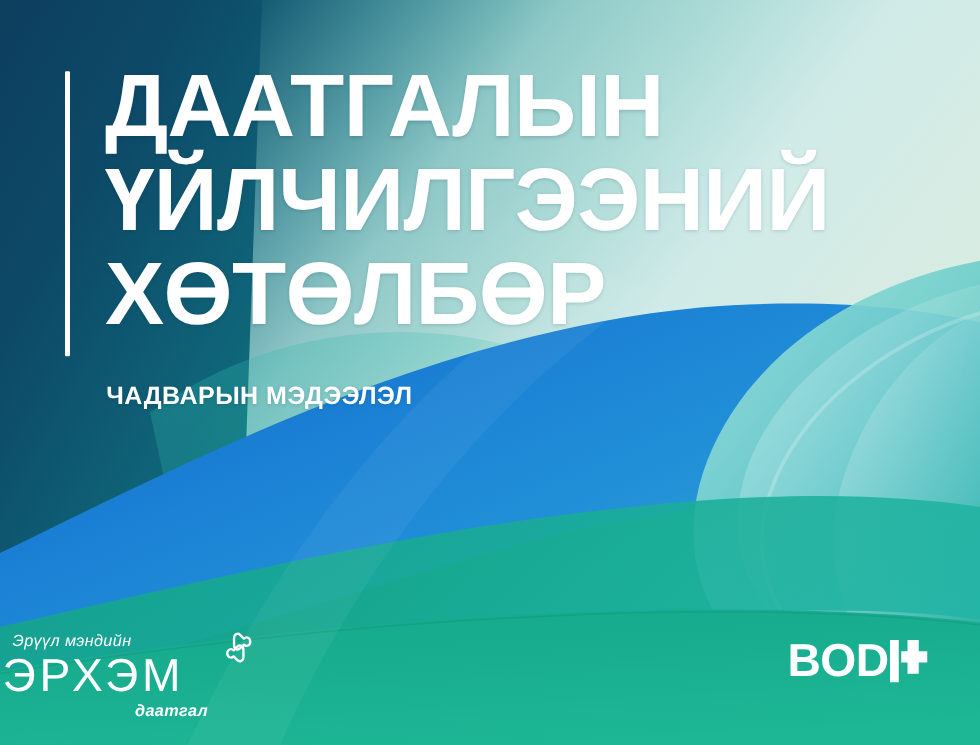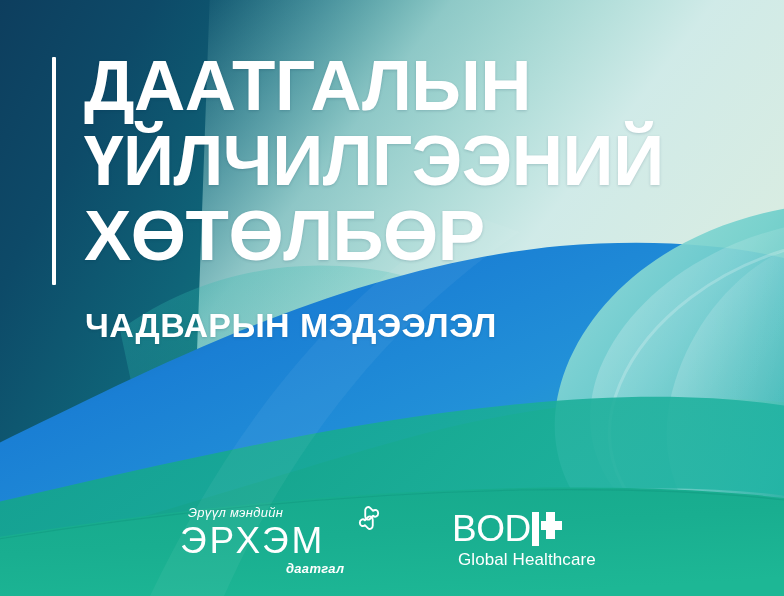--- a/index.html
+++ b/index.html
@@ -64,36 +64,36 @@
     letter-spacing: -0.5px;
     white-space: nowrap;
     text-shadow: 0 1px 3px rgba(4,45,70,0.18);
   }
   #subtitle {
     position: absolute;
     left: 85px;
     top: 306px;
     color: #ffffff;
     font-weight: 700;
-    font-size: 34px;
+    font-size: 20px;
     letter-spacing: 0.4px;
     white-space: nowrap;
     text-shadow: 0 1px 3px rgba(4,45,70,0.18);
   }
 
   
   #logo-strip {
     position: absolute;
     left: 0;
     bottom: 0;
     width: 784px;
     height: 120px;
     display: flex;
     align-items: center;
-    justify-content: center;
+    justify-content: space-between;
     gap: 68px;
     padding-top: 10px;
     box-sizing: border-box;
   }
 
   
   #logo-erkhem {
     position: relative;
     width: 200px;
     height: 76px;
@@ -148,21 +148,21 @@
   }
   #bodi-row {
     position: absolute;
     left: 6px;
     top: 2px;
     display: flex;
     align-items: flex-start;
   }
   #bodi-wordmark {
     font-size: 37px;
-    font-weight: 400;
+    font-weight: 700;
     letter-spacing: -0.5px;
     line-height: 37px;
     color: #ffffff;
   }
   #bodi-mark {
     width: 30px;
     height: 34px;
     margin-left: 1px;
     margin-top: 2px;
   }
@@ -322,18 +322,17 @@
 
     <div id="logo-bodi">
       <div id="bodi-row">
         <span id="bodi-wordmark">BOD</span>
         <svg id="bodi-mark" viewBox="0 0 30 34">
 
           <rect x="0" y="0" width="7" height="34" fill="#ffffff"></rect>
           <path d="M 14 0 H 23 V 9 H 30 V 18 H 23 V 27 H 14 V 18 H 9 V 9 H 14 Z" fill="#ffffff"></path>
         </svg>
       </div>
-      <div id="bodi-sub">Global Healthcare</div>
     </div>
 
   </div>
 
 </div>
 
 </body></html>

